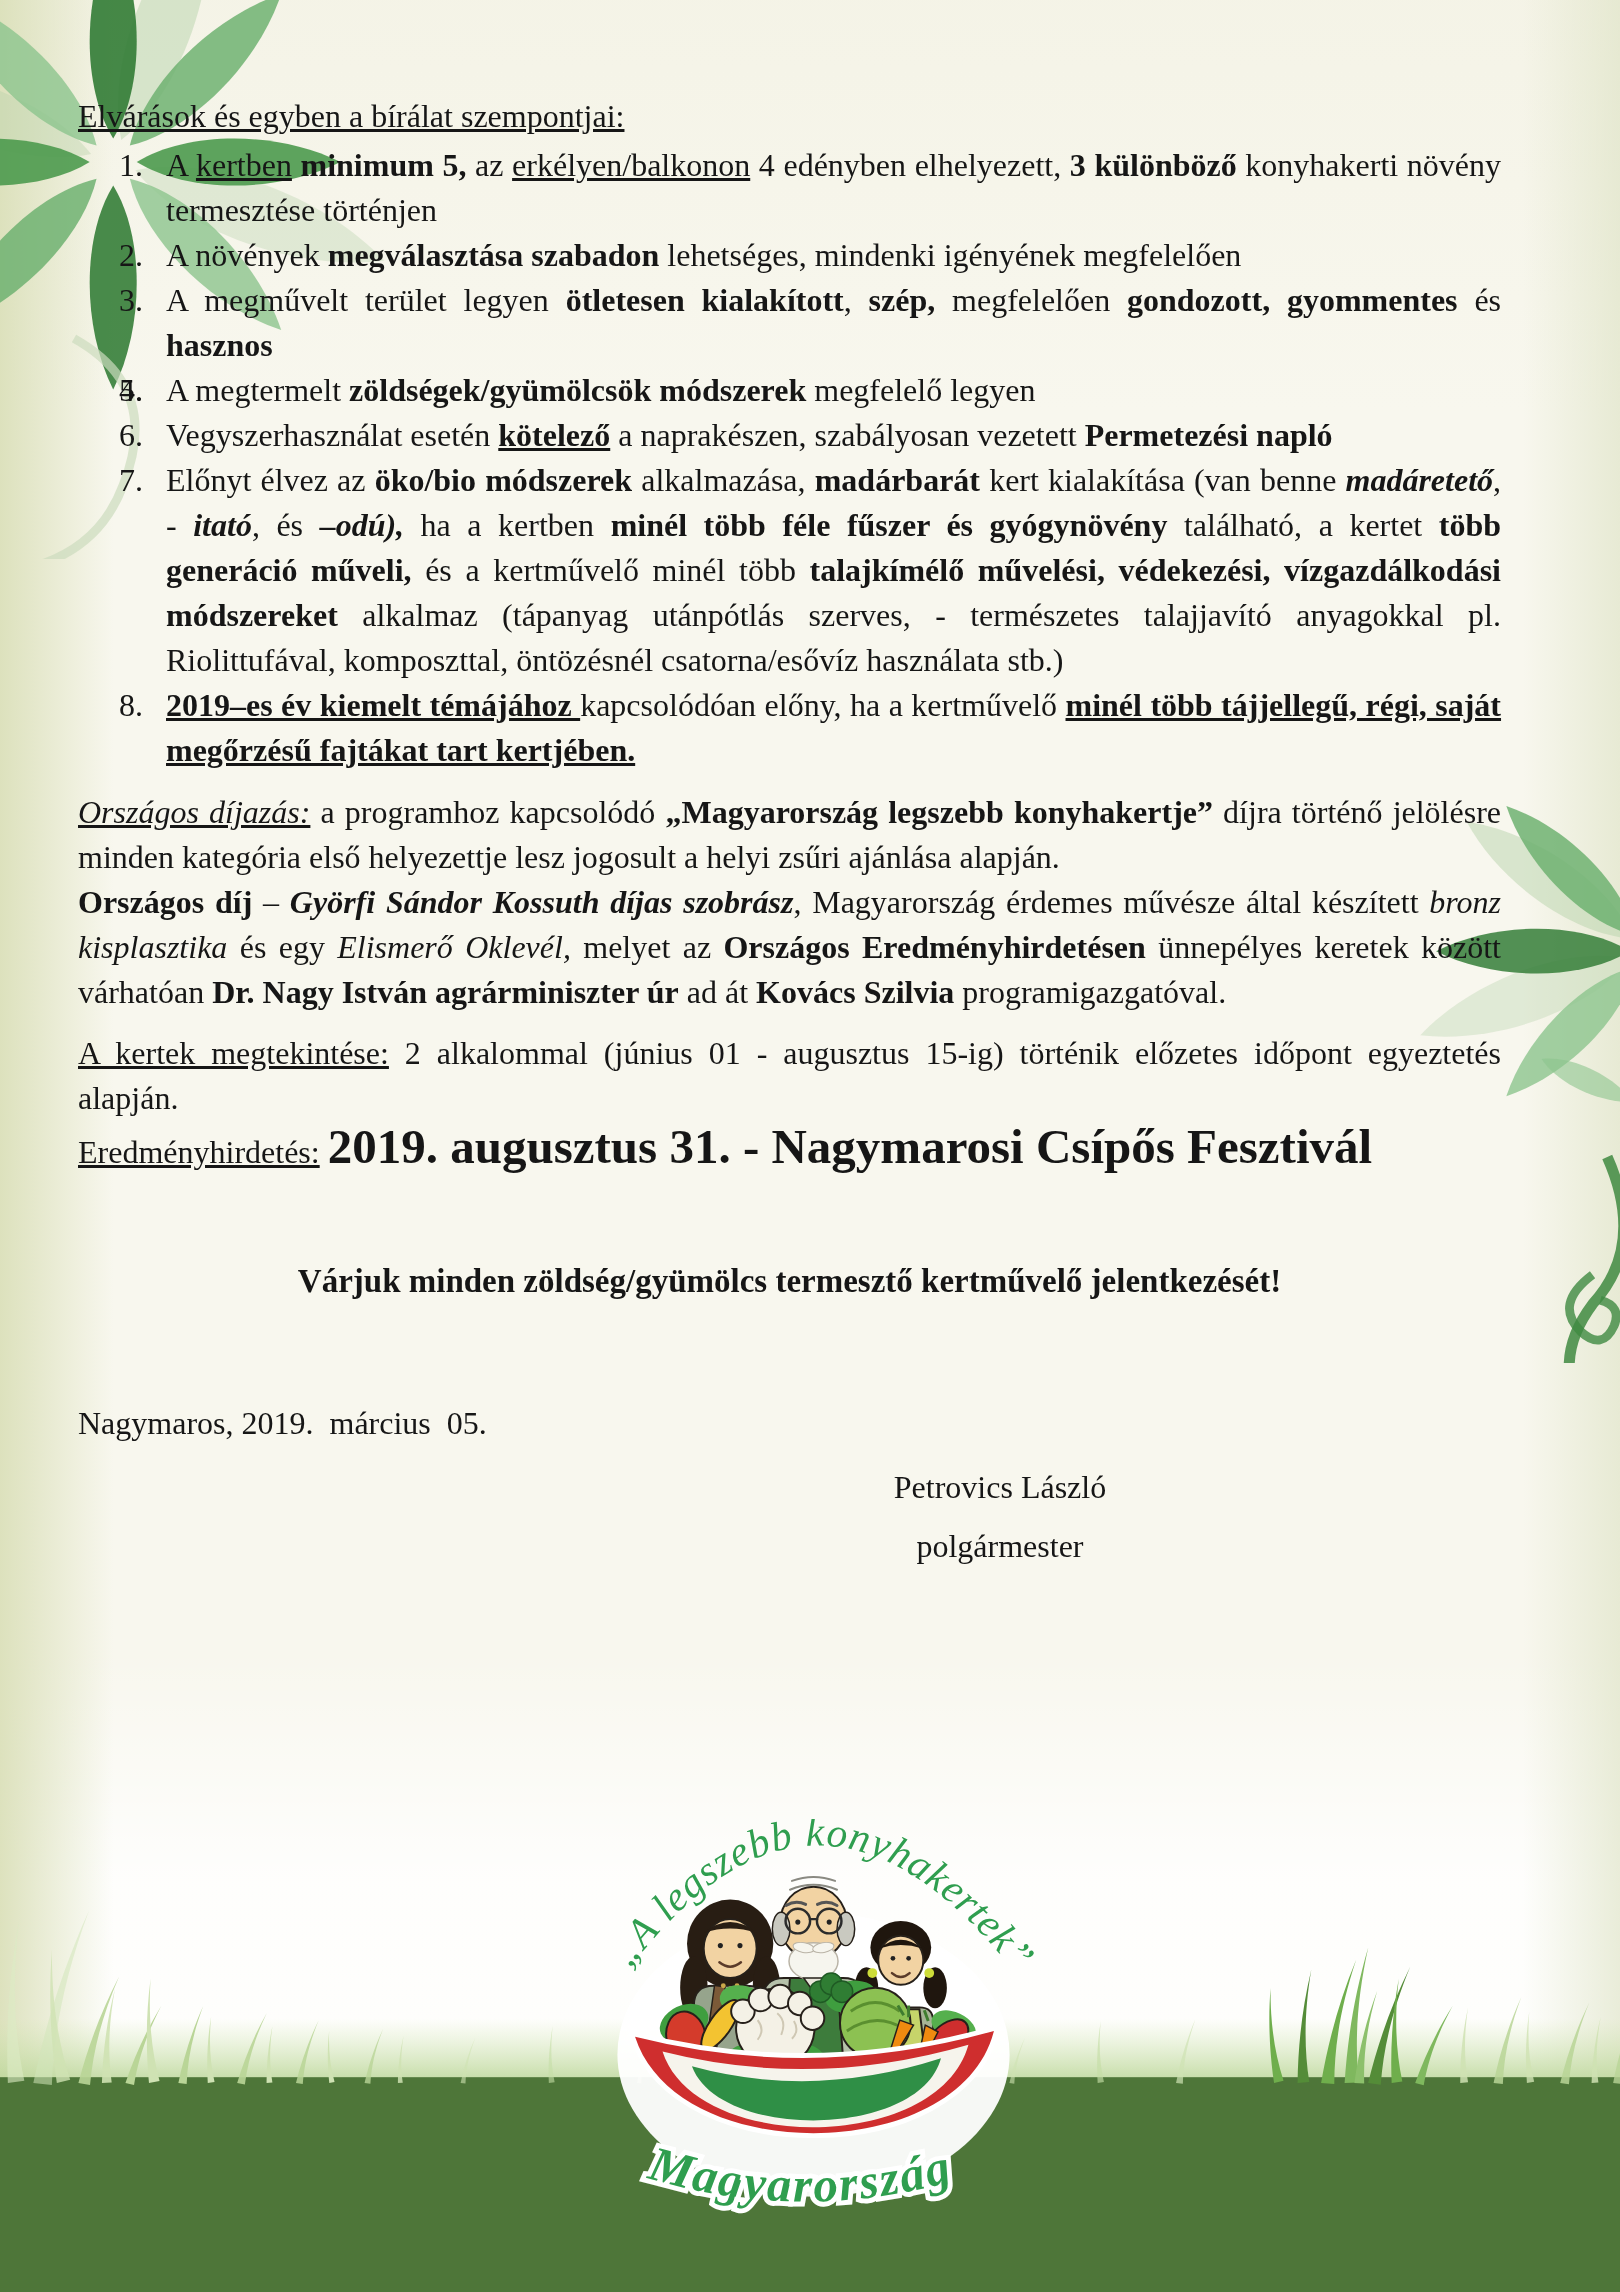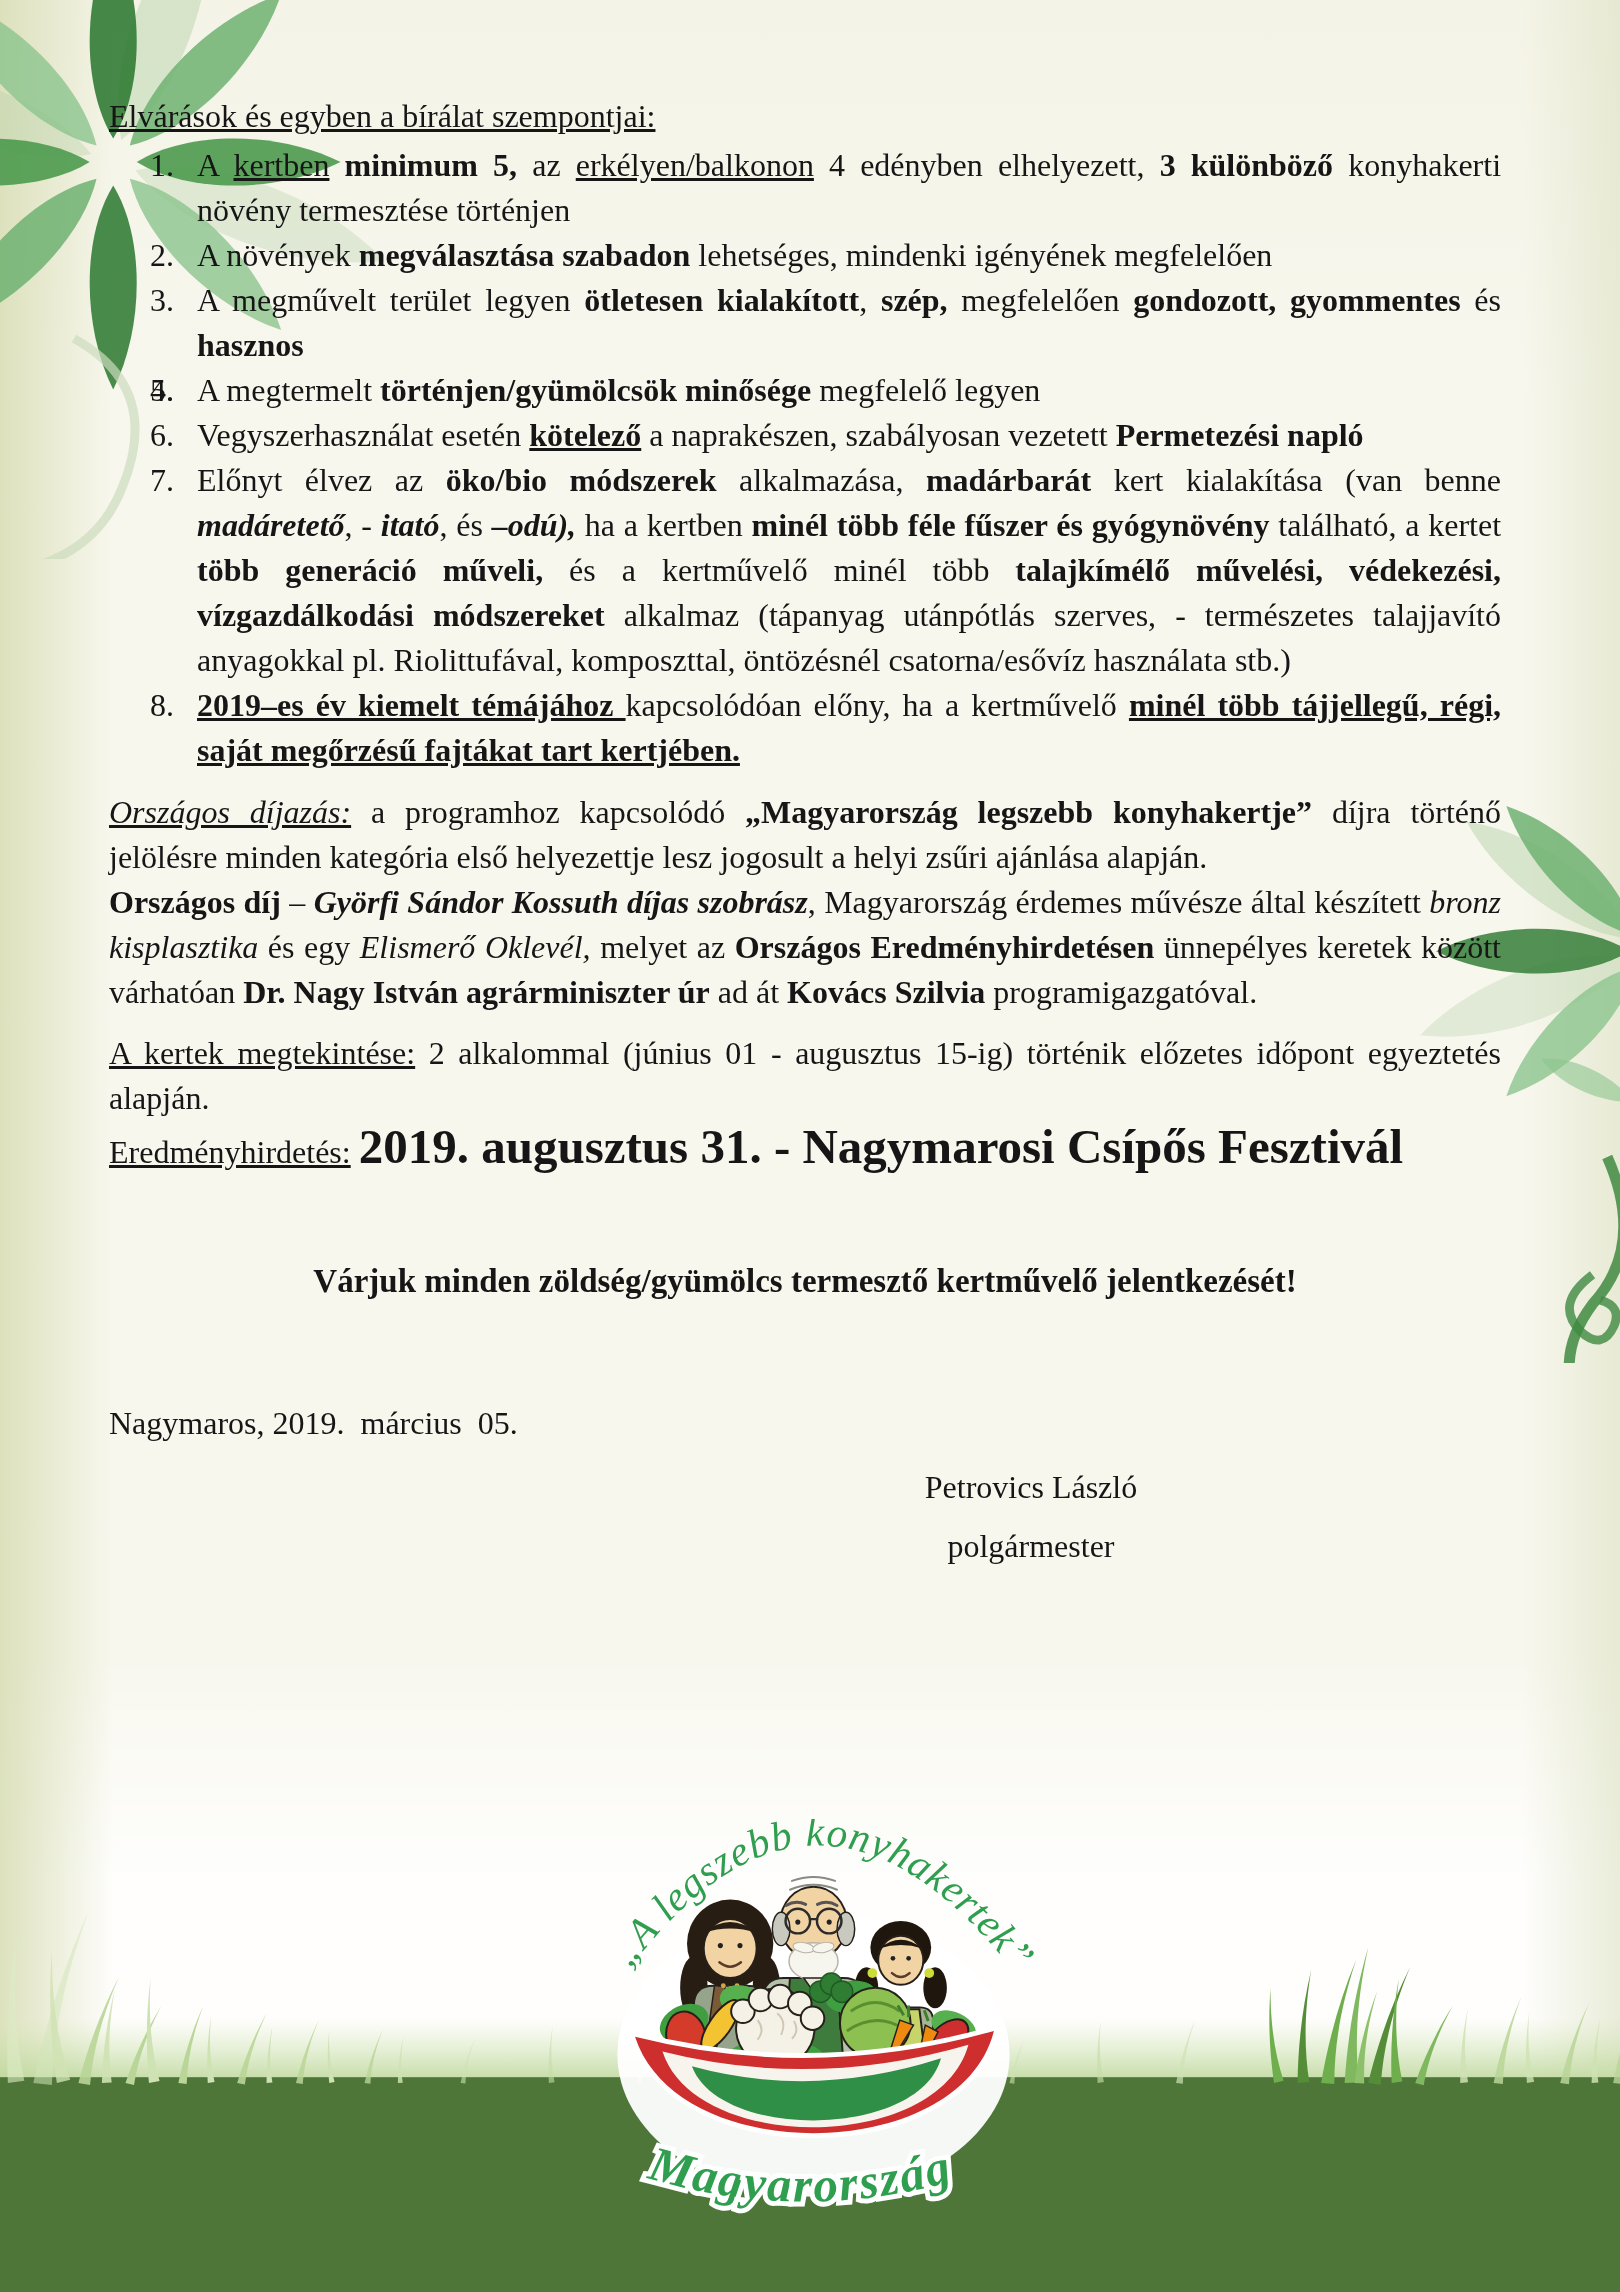--- a/index.html
+++ b/index.html
@@ -6,21 +6,21 @@
   .page{
     position:relative;width:1620px;height:2293px;overflow:hidden;
     font-family:"Liberation Serif","DejaVu Serif",serif;color:#161616;
     background-color:#f8f7ee;
     background-image:
       linear-gradient(90deg, rgba(219,224,186,.95) 0%, rgba(219,224,189,0) 7%),
       linear-gradient(270deg, rgba(222,227,198,.65) 0%, rgba(222,227,198,0) 6%),
       linear-gradient(180deg, rgba(244,243,230,.9) 0%, rgba(255,255,255,0) 18%),
       linear-gradient(180deg, rgba(255,255,255,0) 72%, rgba(255,255,255,.85) 82%);
   }
-  .content{position:relative;z-index:3;padding:94px 119px 0 109px;font-size:32px;line-height:45px;}
+  .content{position:relative;z-index:3;padding:94px 119px 0 78px;font-size:32px;line-height:45px;}
   .heading{margin:0 0 3.9px 0;font-size:32px;font-weight:normal;}
   .criteria{margin:0;padding:0;}
   .item{position:relative;padding-left:88px;text-align:justify;}
   .item .num{position:absolute;left:41px;top:0;}
   .para{text-align:justify;margin:0;}
   .p-dijazas{margin-top:25.5px;}
   .p-orszagos-dijazas{margin-top:16.7px;}
   .p-orszagos-dij{margin-top:0;}
   .p-megtekintes{margin-top:16.7px;}
   .p-eredmeny{margin-top:5.9px;line-height:39px;text-align:left;}
@@ -260,21 +260,21 @@
       </div>
       <div class="item">
         <span class="num">3.</span>
         <span><span>A megművelt terület legyen </span><span class="b">ötletesen kialakított</span><span>, </span><span class="b">szép,</span><span> megfelelően </span><span class="b">gondozott, gyommentes</span><span> és </span><span class="b">hasznos</span></span>
       </div>
       <div class="item">
         <span class="num">4.</span>
       </div>
       <div class="item">
         <span class="num">5.</span>
-        <span><span>A megtermelt </span><span class="b">történjen/gyümölcsök minősége</span><span> megfelelő legyen</span></span>
+        <span><span>A megtermelt </span><span class="b">zöldségek/gyümölcsök módszerek</span><span> megfelelő legyen</span></span>
       </div>
       <div class="item">
         <span class="num">6.</span>
         <span><span>Vegyszerhasználat esetén </span><span class="b u">kötelező</span><span> a naprakészen, szabályosan vezetett </span><span class="b">Permetezési napló</span></span>
       </div>
       <div class="item">
         <span class="num">7.</span>
         <span><span>Előnyt élvez az </span><span class="b">öko/bio módszerek</span><span> alkalmazása, </span><span class="b">madárbarát</span><span> kert kialakítása (van benne </span><span class="b i">madáretető</span><span>, - </span><span class="b i">itató</span><span>, és </span><span class="b i">–odú),</span><span> ha a kertben </span><span class="b">minél több féle fűszer és gyógynövény</span><span> található, a kertet </span><span class="b">több generáció műveli,</span><span> és a kertművelő minél több </span><span class="b">talajkímélő művelési, védekezési, vízgazdálkodási módszereket</span><span> alkalmaz (tápanyag utánpótlás szerves, - természetes talajjavító anyagokkal pl. Riolittufával, komposzttal, öntözésnél csatorna/esővíz használata stb.)</span></span>
       </div>
       <div class="item">

